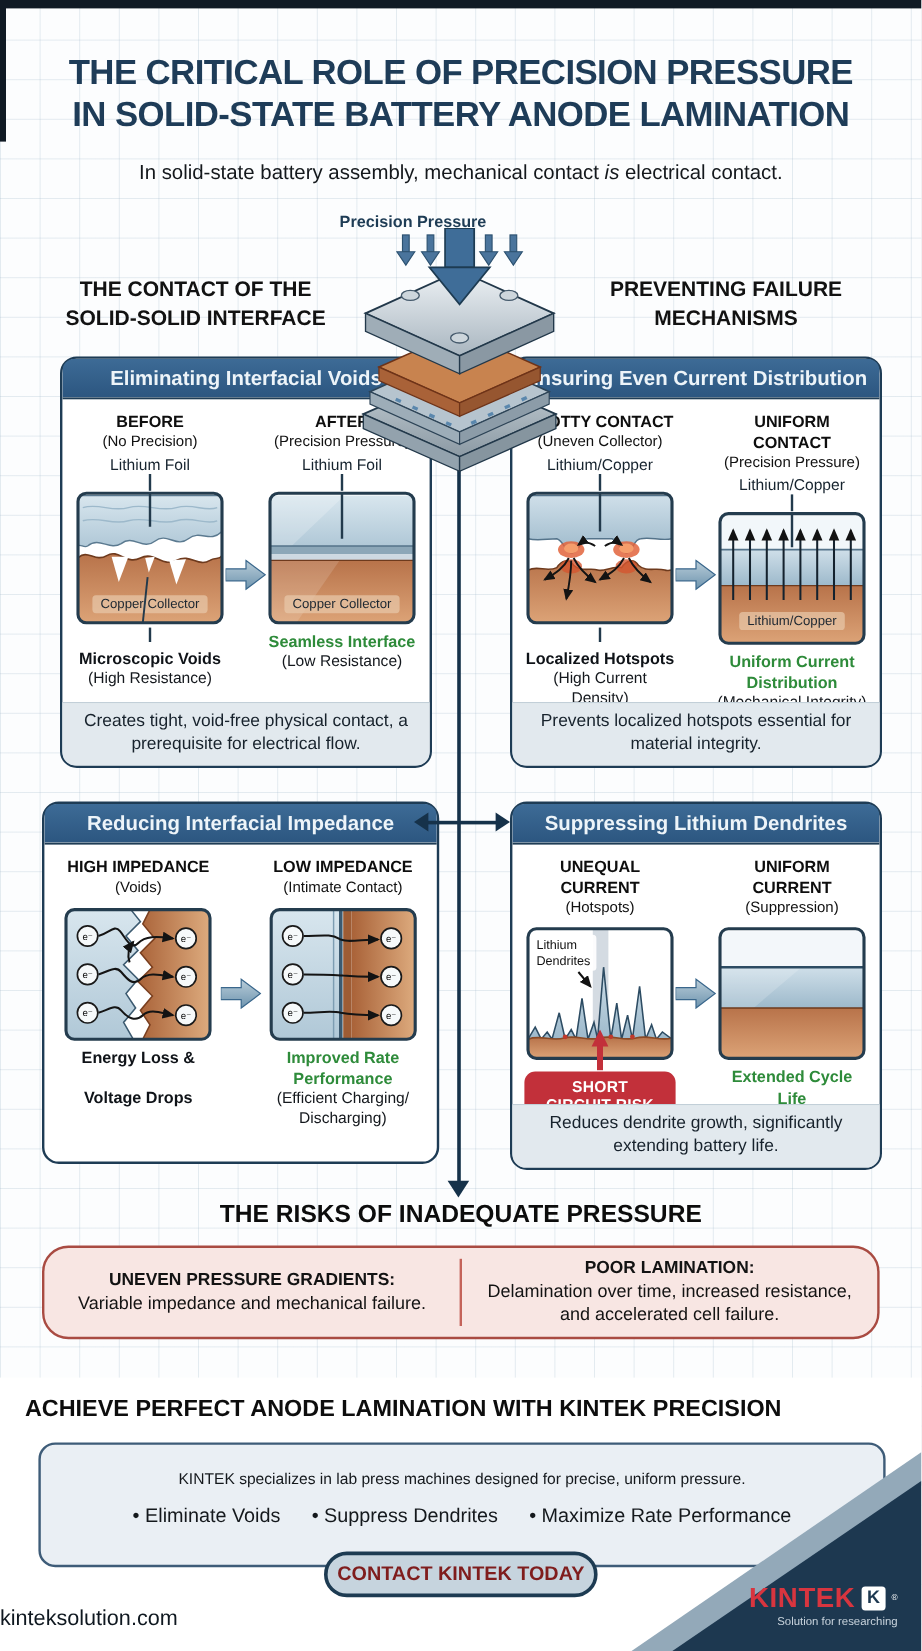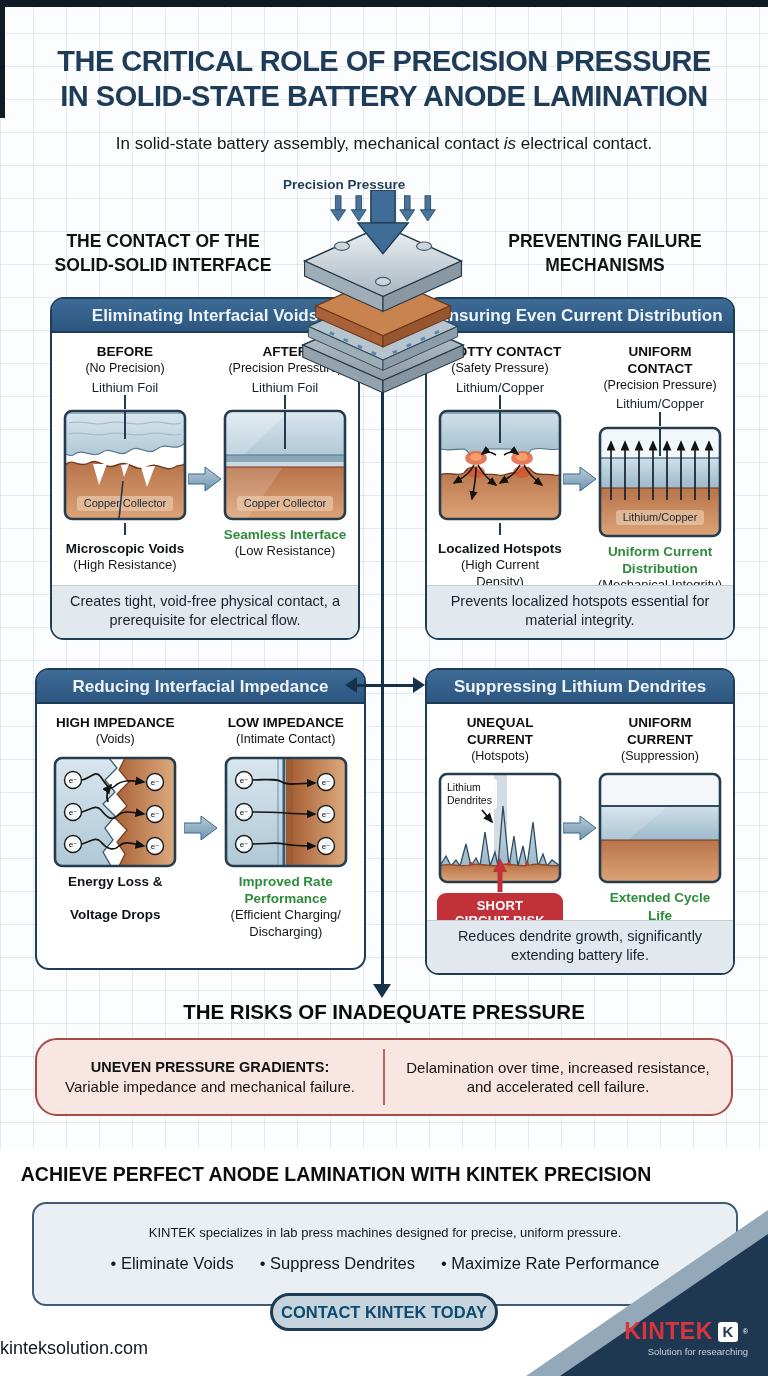--- a/index.html
+++ b/index.html
@@ -74,21 +74,21 @@
 
   .cta-heading{left:0;top:1163px;width:672px;text-align:center;font-size:19.5px;font-weight:bold;
     color:#0d0d0d;z-index:2;}
   .cta-box{left:32px;top:1202px;width:706px;height:104px;background:#eaeff4;border:2px solid #3e5c78;
     border-radius:14px;text-align:center;z-index:2;}
   .cta-body{margin-top:21px;font-size:13px;color:#14181c;}
   .cta-bullets{margin-top:14px;font-size:16.5px;color:#14181c;}
   .cta-bullets span{margin:0 13px;text-align:center;}
   .cta-button{left:270px;top:1293px;width:228px;height:38px;background:#c6d4de;border:3px solid #1d3b52;
     border-radius:20px;text-align:center;line-height:32px;font-size:16.5px;font-weight:bold;
-    color:#0c4a6e;z-index:3;cursor:pointer;}
+    color:#7f1d1d;z-index:3;cursor:pointer;}
   .website{left:0;top:1338px;width:768px;text-align:left;font-size:18px;color:#0f1820;z-index:2;}
 
   .corner-svg{left:520px;top:1204px;z-index:4;}
   .brand{left:600px;top:1320px;width:160px;text-align:right;z-index:5;padding-right:12px;}
   .brand-row{display:flex;align-items:center;justify-content:flex-end;gap:5px;}
   .brand-name{font-size:23px;font-weight:800;color:#d8353f;letter-spacing:.5px;line-height:1;}
   .k-mark{display:inline-block;width:20px;height:20px;background:#fff;border-radius:3px;color:#1d3850;
     font-size:15px;font-weight:bold;line-height:20px;text-align:center;}
   .reg{color:#fff;font-size:7px;vertical-align:top;}
   .brand-tag{margin-top:3px;font-size:9.5px;color:#c9d4dd;}
@@ -278,21 +278,21 @@
       </div>
     </div>
     <div class="panel-footer">Creates tight, void-free physical contact, a prerequisite for electrical flow.</div>
   </div>
 
   <div class="panel" style="left:425px;top:297px;width:310px;height:343px;">
     <div class="panel-header">Ensuring Even Current Distribution</div>
     <div class="pbody">
       <div class="pcol">
         <div class="ptitle">SPOTTY CONTACT</div>
-        <div class="psub">(Safety Pressure)</div>
+        <div class="psub">(Uneven Collector)</div>
         <div class="player">Lithium/Copper</div>
         <div class="leader"></div>
         <svg width="124" height="112" viewBox="0 0 124 112">
           <clipPath id="cl-c1">
               <rect x="2" y="2" width="120" height="108" rx="7"></rect>
             </clipPath>
           <g clip-path="url(#cl-c1)">
             <rect x="2" y="2" width="120" height="108" fill="#fff"></rect>
             <path d="M2,4 H122 V40 C112,42 104,38 96,40 C90,40 90,50 84,52 C78,50 78,42 72,40 H52 C46,40 46,50 38,52 C32,50 32,42 26,40 C18,40 10,42 2,40 Z" fill="url(#g-foil2)" stroke="#54738a" stroke-width="1.2"></path>
             <ellipse cx="38" cy="49" rx="11" ry="7" fill="#e2643c" opacity="0.85"></ellipse>
@@ -513,20 +513,21 @@
   </div>
 
   <div class="abs risks-title">THE RISKS OF INADEQUATE PRESSURE</div>
   <div class="abs risks-box">
     <div class="risk-col">
       <div class="risk-h">UNEVEN PRESSURE GRADIENTS:</div>
       <div class="risk-t">Variable impedance and mechanical failure.</div>
     </div>
     <div class="risk-div"></div>
     <div class="risk-col">
+      <div class="risk-h">POOR LAMINATION:</div>
       <div class="risk-t">Delamination over time, increased resistance, and accelerated cell failure.</div>
     </div>
   </div>
 
   <div class="abs cta-heading">ACHIEVE PERFECT ANODE LAMINATION WITH KINTEK PRECISION</div>
   <div class="abs cta-box">
     <div class="cta-body">KINTEK specializes in lab press machines designed for precise, uniform pressure.</div>
     <div class="cta-bullets"><span>• Eliminate Voids</span><span>• Suppress Dendrites</span><span>• Maximize Rate Performance</span></div>
   </div>
   <div class="abs cta-button">CONTACT KINTEK TODAY</div>

